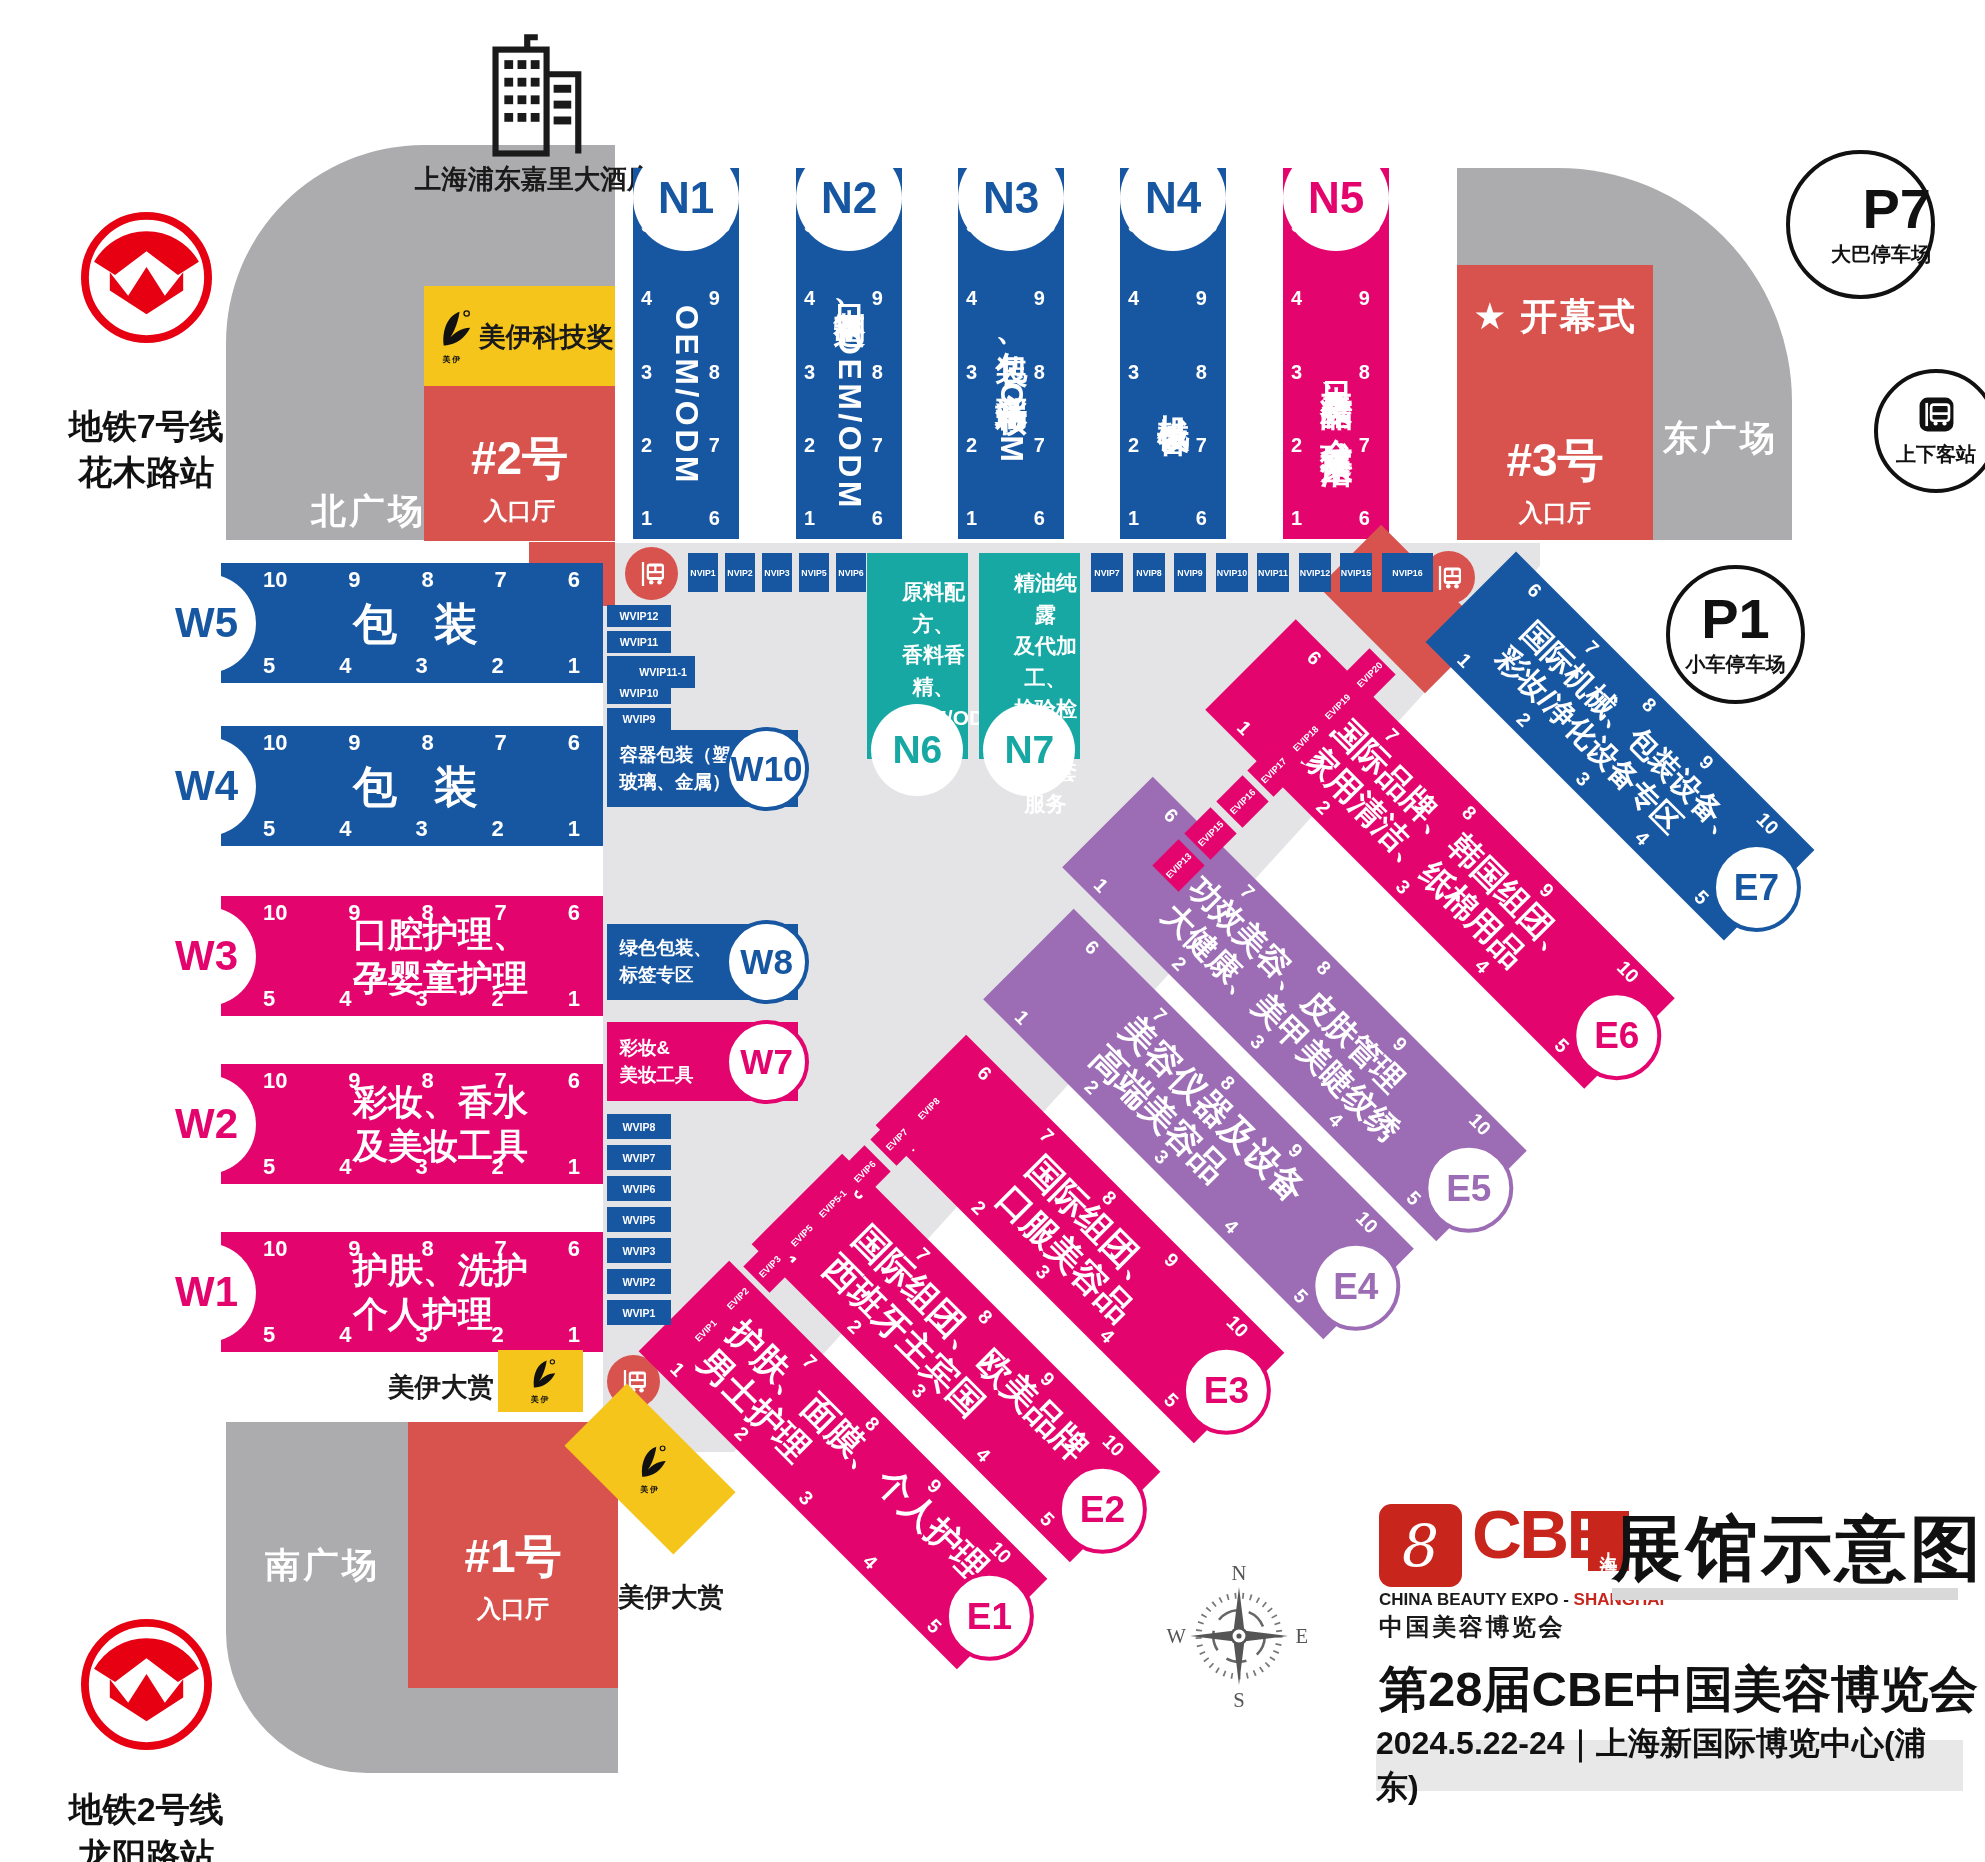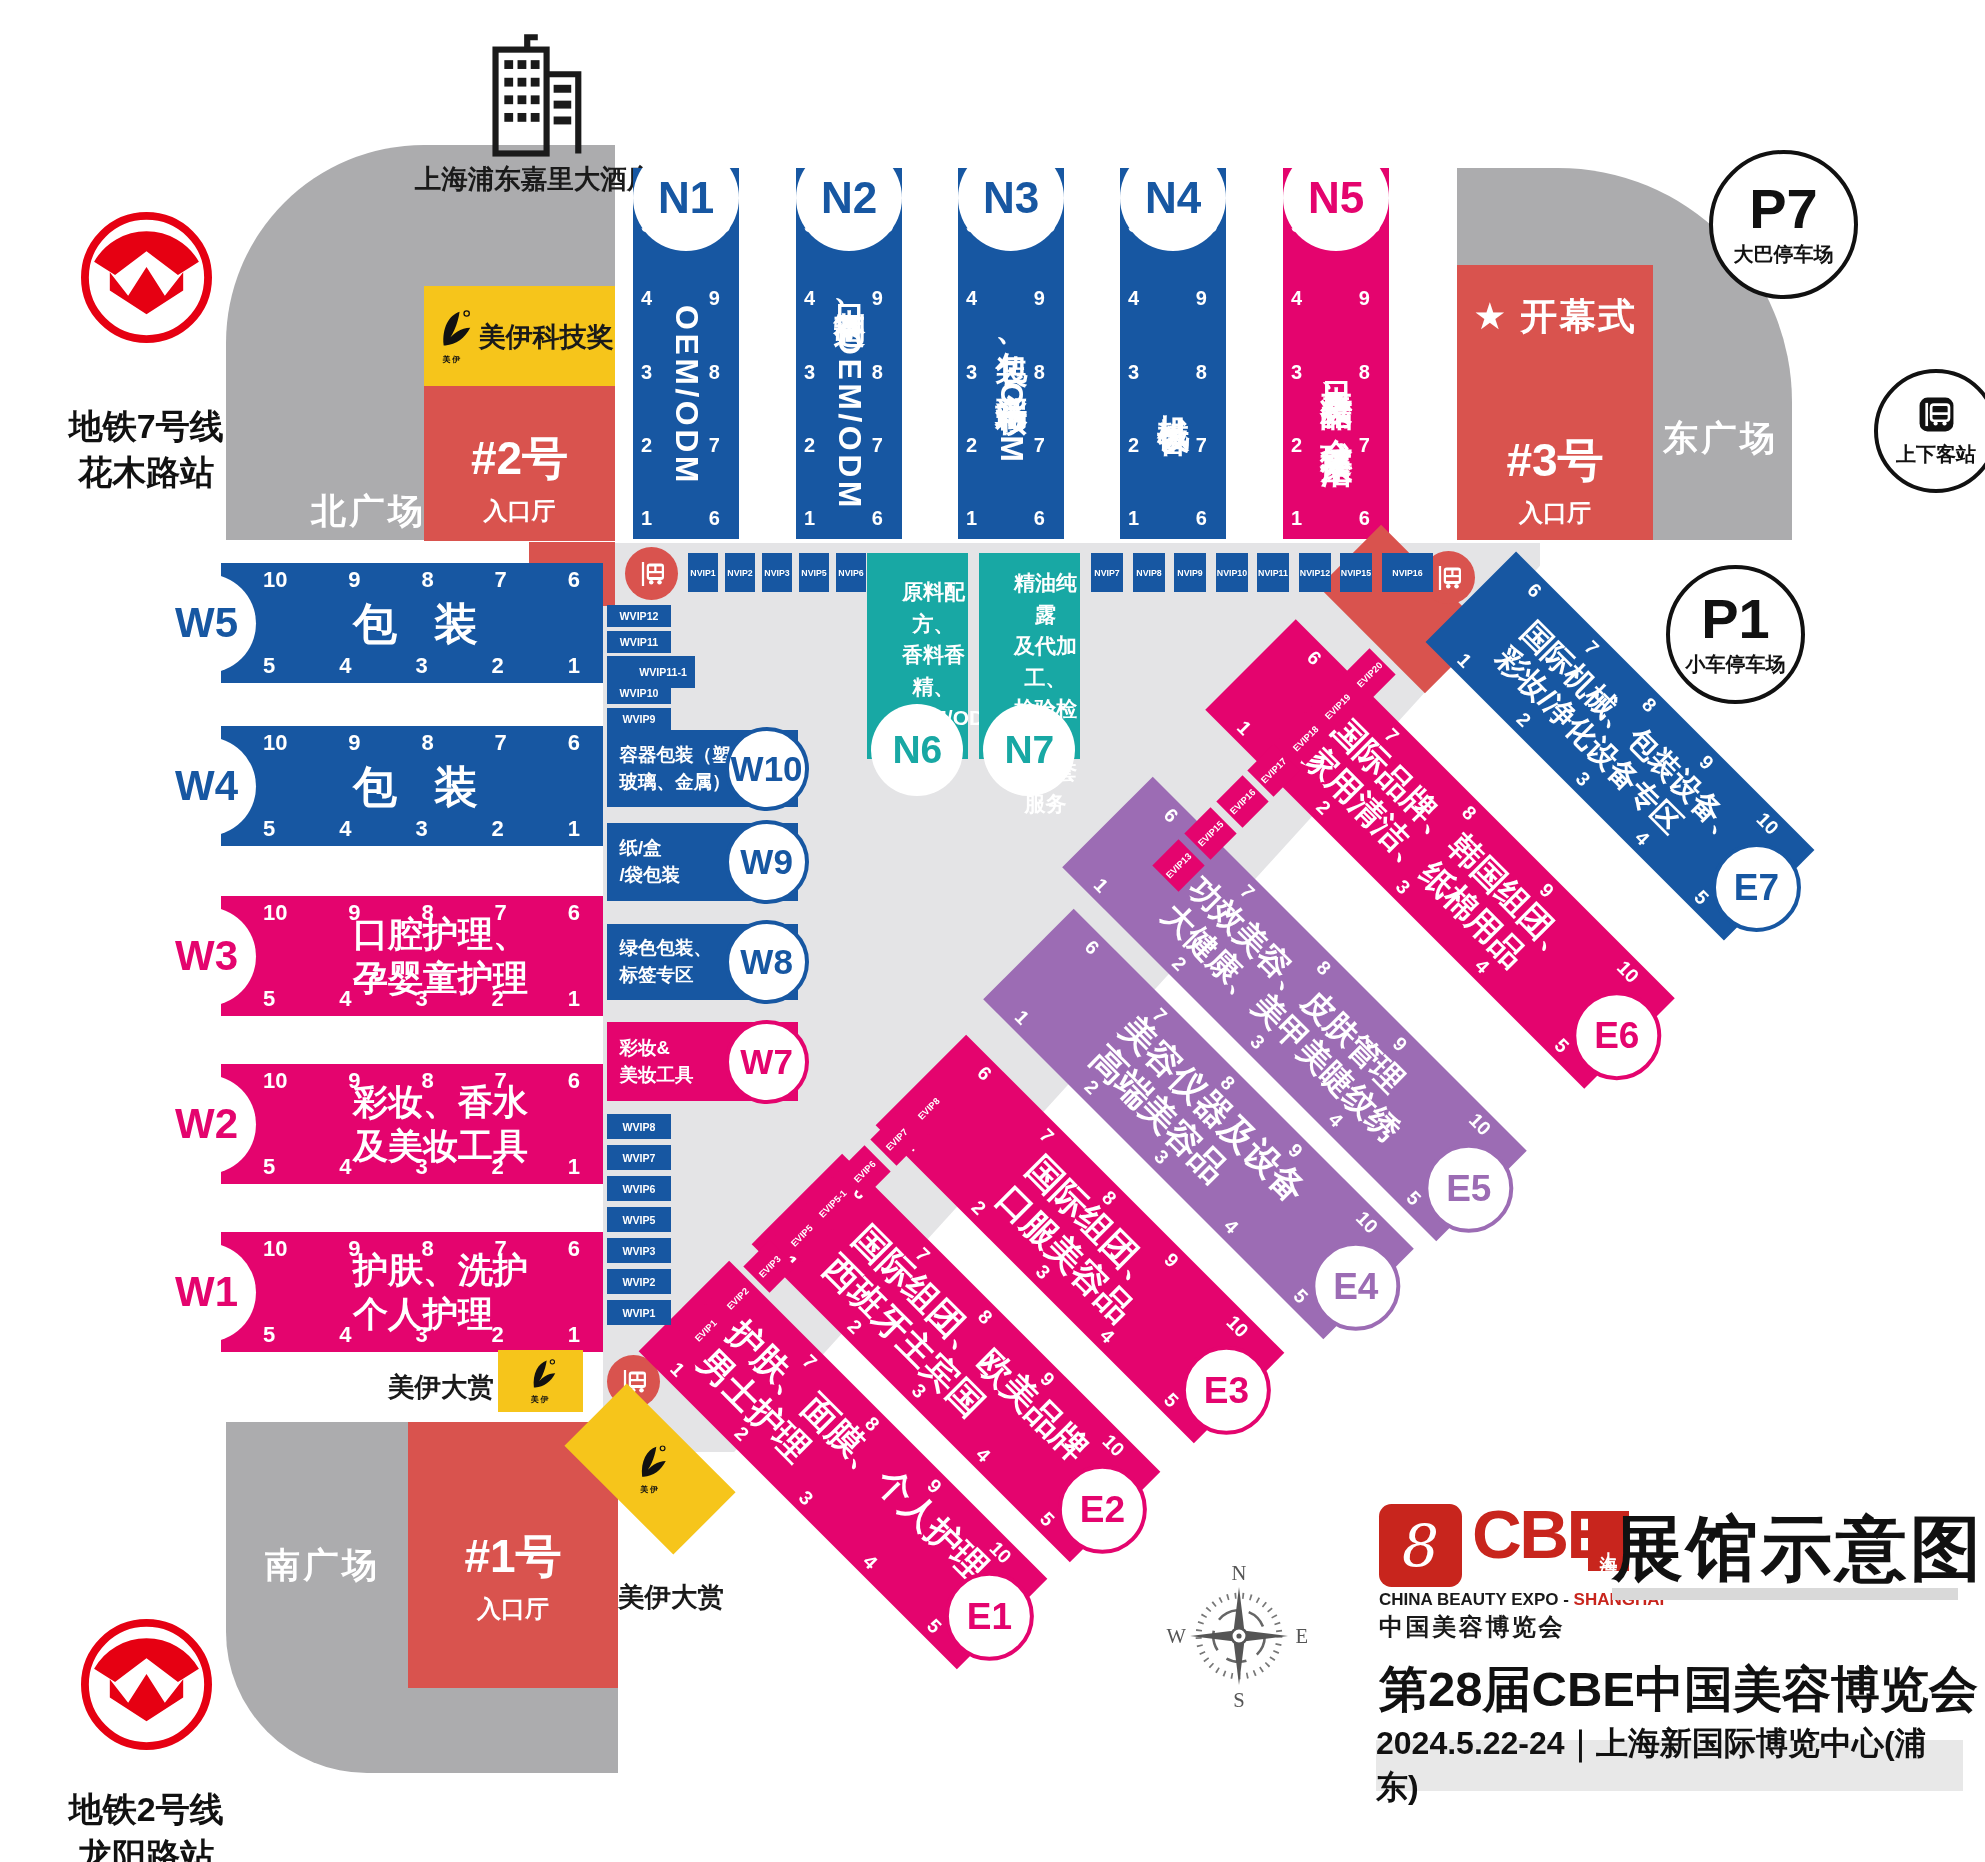--- a/index.html
+++ b/index.html
@@ -293,21 +293,21 @@
       </div>
   </div>
 
   <div class="abs entrance" style="left:1457px;top:265px;width:196px;height:275px;">
     <div class="ceremony" style="margin-top:26.5px;"><span>★</span> <span>开幕式</span></div>
     <div class="ent-name" style="margin-top:88px;">#3号</div>
     <div class="ent-hall">入口厅</div>
   </div>
   <div class="abs" style="left:1328px;top:565px;width:150px;height:88px;background:var(--red);transform:rotate(45deg);"></div>
 
-  <div class="abs sign" style="left:1709px;top:150px;width:141px;height:141px;">
+  <div class="abs sign" style="left:1786px;top:150px;width:141px;height:141px;align-items:flex-end;">
     <div class="code">P7</div>
     <div class="small">大巴停车场</div>
   </div>
   <div class="abs sign" style="left:1874px;top:369px;width:116px;height:116px;">
     <div>
       <svg width="41" height="41" viewBox="0 0 46 46">
         <rect x="4" y="4" width="38" height="38" rx="9" fill="#111"></rect>
         <path d="M12 10 v26" stroke="#fff" stroke-width="3"></path>
         <rect x="17" y="12" width="20" height="18" rx="3" fill="none" stroke="#fff" stroke-width="3"></rect>
         <path d="M17 22 h20" stroke="#fff" stroke-width="3"></path>
@@ -492,29 +492,20 @@
       </div>
   </div>
 
   <div class="abs annex c-blue" style="top:730px;height:77px;">
     <div class="alabel">
         <span>容器包装（塑料、</span>
         <span>玻璃、金属）</span>
       </div>
     <div class="badge abadge">
         <span>W10</span>
-      </div>
-  </div>
-  <div class="abs annex c-blue" style="top:823px;height:78px;">
-    <div class="alabel">
-        <span>纸/盒</span>
-        <span>/袋包装</span>
-      </div>
-    <div class="badge abadge">
-        <span>W9</span>
       </div>
   </div>
   <div class="abs annex c-blue" style="top:924px;height:76px;">
     <div class="alabel">
         <span>绿色包装、</span>
         <span>标签专区</span>
       </div>
     <div class="badge abadge">
         <span>W8</span>
       </div>

